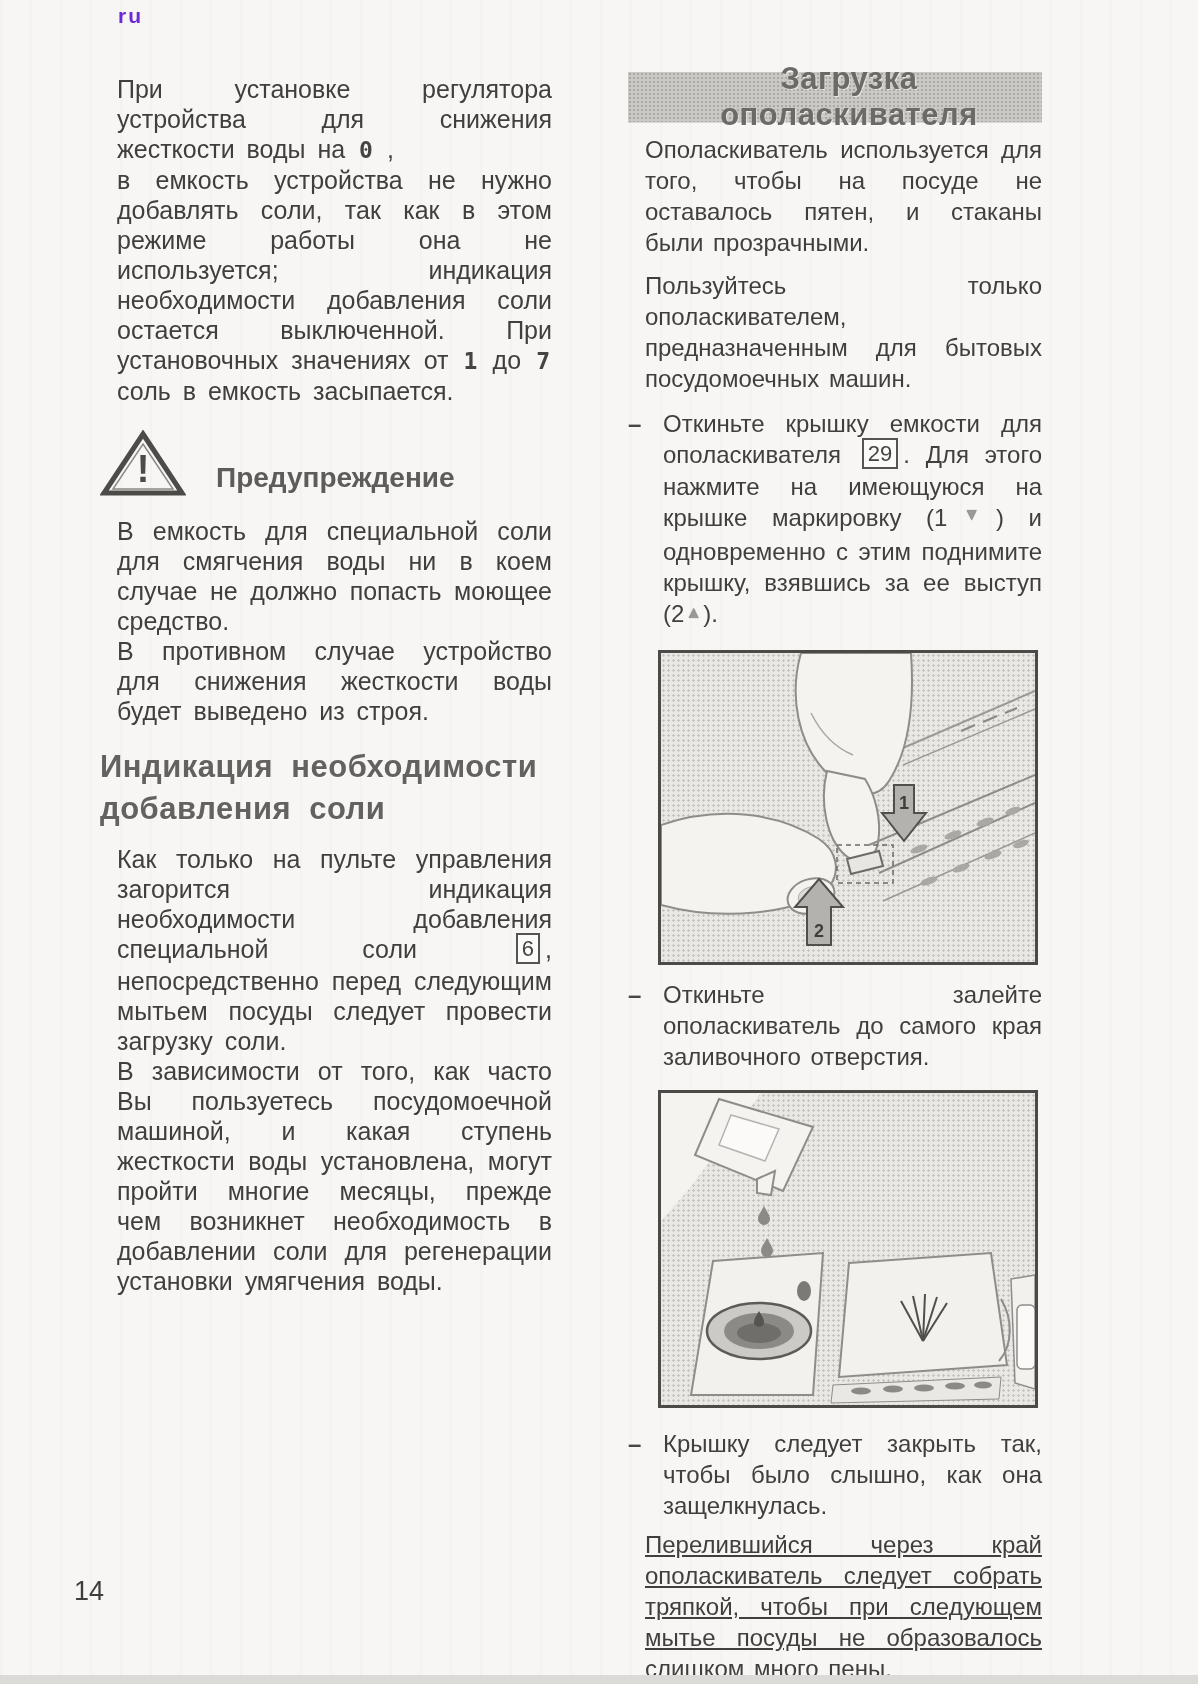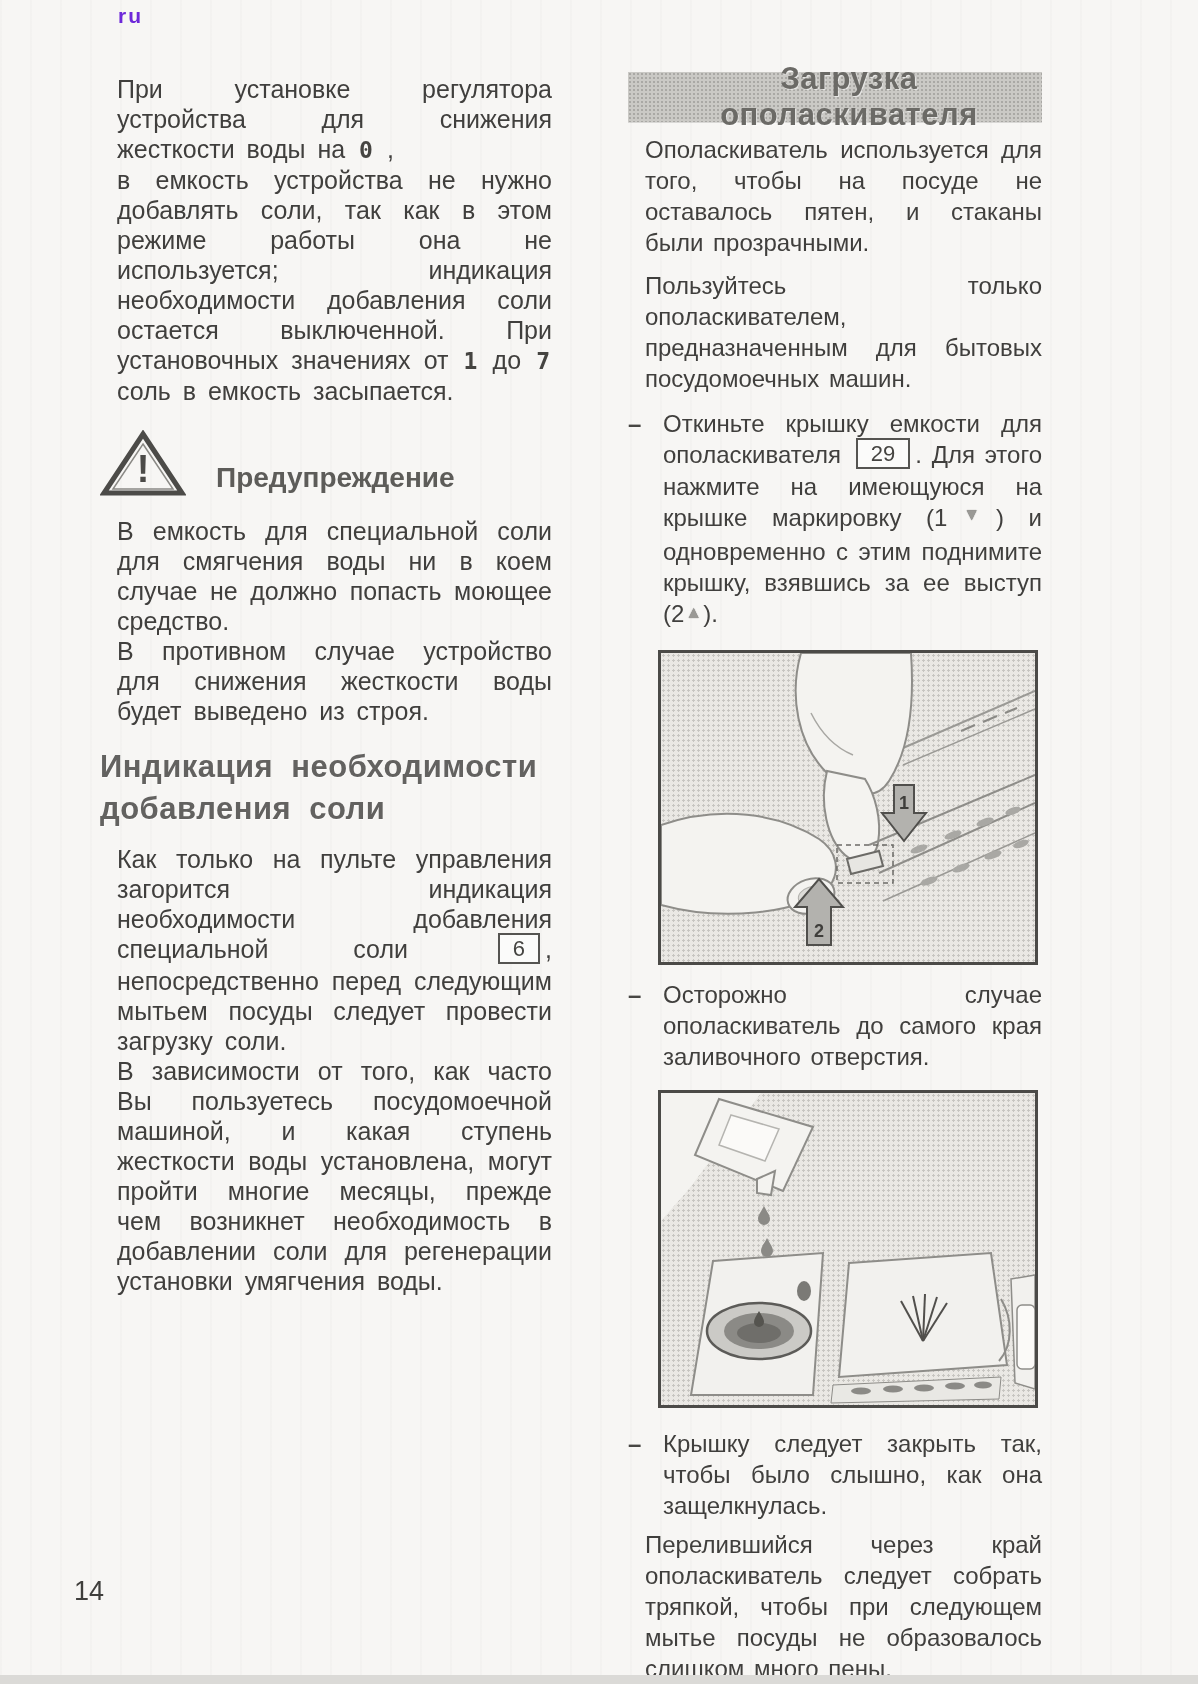--- a/index.html
+++ b/index.html
@@ -24,21 +24,21 @@
     word-spacing:5px; color:#403f3d;margin-left:17px;
   }
   .col-right p.body { word-spacing:3px; font-size:24px; line-height:31px; }
 
   .lcd {
     font-family:"DejaVu Sans Mono", monospace;
     font-size:23px; color:#454441; padding:0 2px; font-weight:bold;
   }
   .badge {
     display:inline-block; border:2px solid #555451; background:rgba(255,255,255,0.55);
-    padding:0 13px; margin:0 5px; font-size:22px; line-height:27px;
+    padding:0 4px; margin:0 5px; font-size:22px; line-height:27px;
     color:#454441; position:relative; top:-2px; text-align:center;
   }
   .arr { font-size:17px; color:#9a9995; text-shadow:0 0 1px #5a5a58; position:relative; top:-6px; padding:0 1px; }
   .arr.up { top:-4px; }
 
   
   .warn-row { display:flex; align-items:flex-end; gap:30px; margin:24px 0 18px 0; }
   .warn-tri { flex:none; display:block; }
   .warn-title { font-size:28px; font-weight:bold; color:#5d5c59; word-spacing:5px; padding-bottom:4px; }
 
@@ -182,21 +182,21 @@
 
       <g>
         <polygon points="158,226 182,254 170,254 170,292 146,292 146,254 134,254" fill="#b3b2ae" stroke="#504f4c" stroke-width="2"></polygon>
         <text x="158" y="284" text-anchor="middle" font-size="18" font-weight="bold" fill="#3f3e3b">2</text>
       </g>
     </svg>
   </div>
 
   <div class="bullet">
     <span class="dash">–</span>
-    <span class="bt">Осторожно случае ополаскиватель до самого края заливочного отверстия.</span>
+    <span class="bt">Откиньте залейте ополаскиватель до самого края заливочного отверстия.</span>
   </div>
 
   <div class="figure">
     <svg width="374" height="312" viewBox="0 0 374 312">
       <polygon points="0,0 100,0 28,96 0,128" fill="#f4f3f0"></polygon>
 
       <g>
         <polygon points="58,6 152,34 122,98 34,62" fill="#f4f3f0" stroke="#8e8d89" stroke-width="2"></polygon>
         <polygon points="70,22 118,36 104,68 58,52" fill="#fbfaf8" stroke="#b5b4b0" stroke-width="1.5"></polygon>
         <polygon points="96,86 114,78 110,102 96,100" fill="#f4f3f0" stroke="#8e8d89" stroke-width="2"></polygon>
@@ -238,17 +238,17 @@
         <ellipse cx="322" cy="292" rx="9" ry="3.5"></ellipse>
       </g>
     </svg>
   </div>
 
   <div class="bullet" style="margin-top:20px;">
     <span class="dash">–</span>
     <span class="bt">Крышку следует закрыть так, чтобы было слышно, как она защелкнулась.</span>
   </div>
 
-  <p class="body" style="margin-top:8px;">Перелившийся через край ополаскиватель следует собрать тряпкой, чтобы при следующем мытье посуды не образовалось слишком много пены.</p>
+  <p class="body" style="margin-top:8px;text-decoration:underline;">Перелившийся через край ополаскиватель следует собрать тряпкой, чтобы при следующем мытье посуды не образовалось слишком много пены.</p>
 </div>
 
 <div class="pageno">14</div>
 <div class="bottom-strip"></div>
 
 </body></html>

